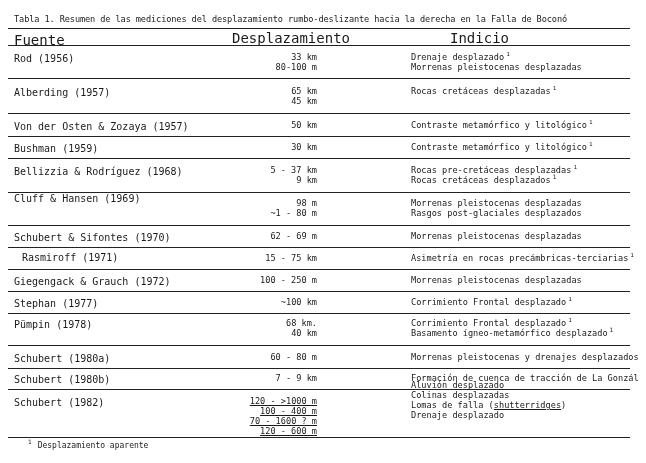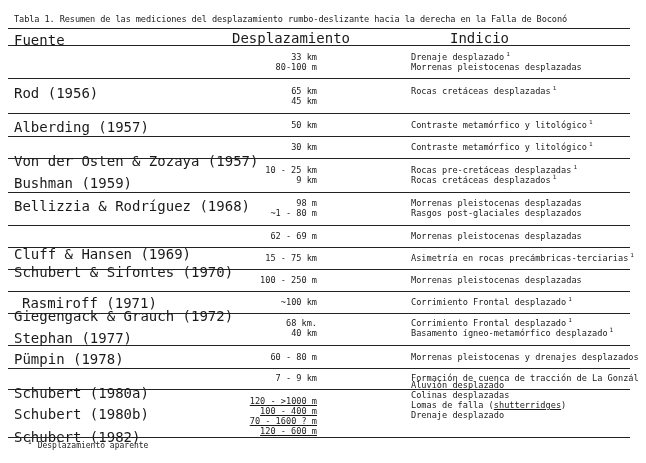--- a/index.html
+++ b/index.html
@@ -1,21 +1,21 @@
 <!DOCTYPE html>
 <html><head>
 <meta charset="utf-8">
 <style>
   html, body { margin:0; padding:0; background:#ffffff; }
   body { width:646px; height:463px; position:relative; overflow:hidden;
          font-family:"DejaVu Sans Mono", "Liberation Mono", monospace; color:#1a1a1a; }
   .title { position:absolute; left:14px; top:14px; font-size:8.6px; letter-spacing:-0.1px; white-space:nowrap; }
   .hline { position:absolute; left:8px; width:622px; height:0; border-top:1px solid #222; }
   .hdr { position:absolute; font-size:14px; white-space:nowrap; }
-  .src { position:absolute; left:14px; font-size:14px; white-space:nowrap;margin-top:32px; }
+  .src { position:absolute; left:14px; font-size:10px; white-space:nowrap; }
   .disp { position:absolute; right:329px; font-size:8.6px; white-space:nowrap; text-align:right; line-height:10px; }
   .ind { position:absolute; left:411px; font-size:8.6px; white-space:nowrap; line-height:10px; width:235px; overflow:hidden; }
   .line { display:block; }
   sup { font-size:6px; vertical-align:4px; line-height:0; margin-left:2px; }
   .foot { position:absolute; left:28px; top:441px; font-size:8px; white-space:nowrap; }
   .foot sup { margin-left:0; margin-right:6px; }
   u { }
 </style>
 </head>
 <body>
@@ -59,47 +59,47 @@
     <div class="src" style="top: 143px;">Bushman (1959)</div>
     <div class="disp" style="top: 142px;">
       <span class="line">30 km</span>
     </div>
     <div class="ind" style="top: 142px;">
       <span class="line"><span>Contraste metamórfico y litológico</span><sup>1</sup></span>
     </div>
     <div class="hline" style="top: 158px;"></div>
     <div class="src" style="top: 166px;">Bellizzia &amp; Rodríguez (1968)</div>
     <div class="disp" style="top: 165px;">
-      <span class="line">10 - 25 km</span>
+      <span class="line">5 - 37 km</span>
       <span class="line">9 km</span>
     </div>
     <div class="ind" style="top: 165px;">
       <span class="line"><span>Rocas pre-cretáceas desplazadas</span><sup>1</sup></span>
       <span class="line"><span>Rocas cretáceas desplazados</span><sup>1</sup></span>
     </div>
     <div class="hline" style="top: 192px;"></div>
-    <div class="src" style="top: 214px;">Cluff &amp; Hansen (1969)</div>
+    <div class="src" style="top: 193px;">Cluff &amp; Hansen (1969)</div>
     <div class="disp" style="top: 198px;">
       <span class="line">98 m</span>
       <span class="line">~1 - 80 m</span>
     </div>
     <div class="ind" style="top: 198px;">
       <span class="line"><span>Morrenas pleistocenas desplazadas</span></span>
       <span class="line"><span>Rasgos post-glaciales desplazados</span></span>
     </div>
     <div class="hline" style="top: 225px;"></div>
     <div class="src" style="top: 232px;">Schubert &amp; Sifontes (1970)</div>
     <div class="disp" style="top: 231px;">
       <span class="line">62 - 69 m</span>
     </div>
     <div class="ind" style="top: 231px;">
       <span class="line"><span>Morrenas pleistocenas desplazadas</span></span>
     </div>
     <div class="hline" style="top: 247px;"></div>
-    <div class="src" style="top: 263px; padding-left: 8px;">Rasmiroff (1971)</div>
+    <div class="src" style="top: 252px; padding-left: 8px;">Rasmiroff (1971)</div>
     <div class="disp" style="top: 253px;">
       <span class="line">15 - 75 km</span>
     </div>
     <div class="ind" style="top: 253px;">
       <span class="line"><span>Asimetría en rocas precámbricas-terciarias</span><sup>1</sup></span>
     </div>
     <div class="hline" style="top: 269px;"></div>
     <div class="src" style="top: 276px;">Giegengack &amp; Grauch (1972)</div>
     <div class="disp" style="top: 275px;">
       <span class="line">100 - 250 m</span>

